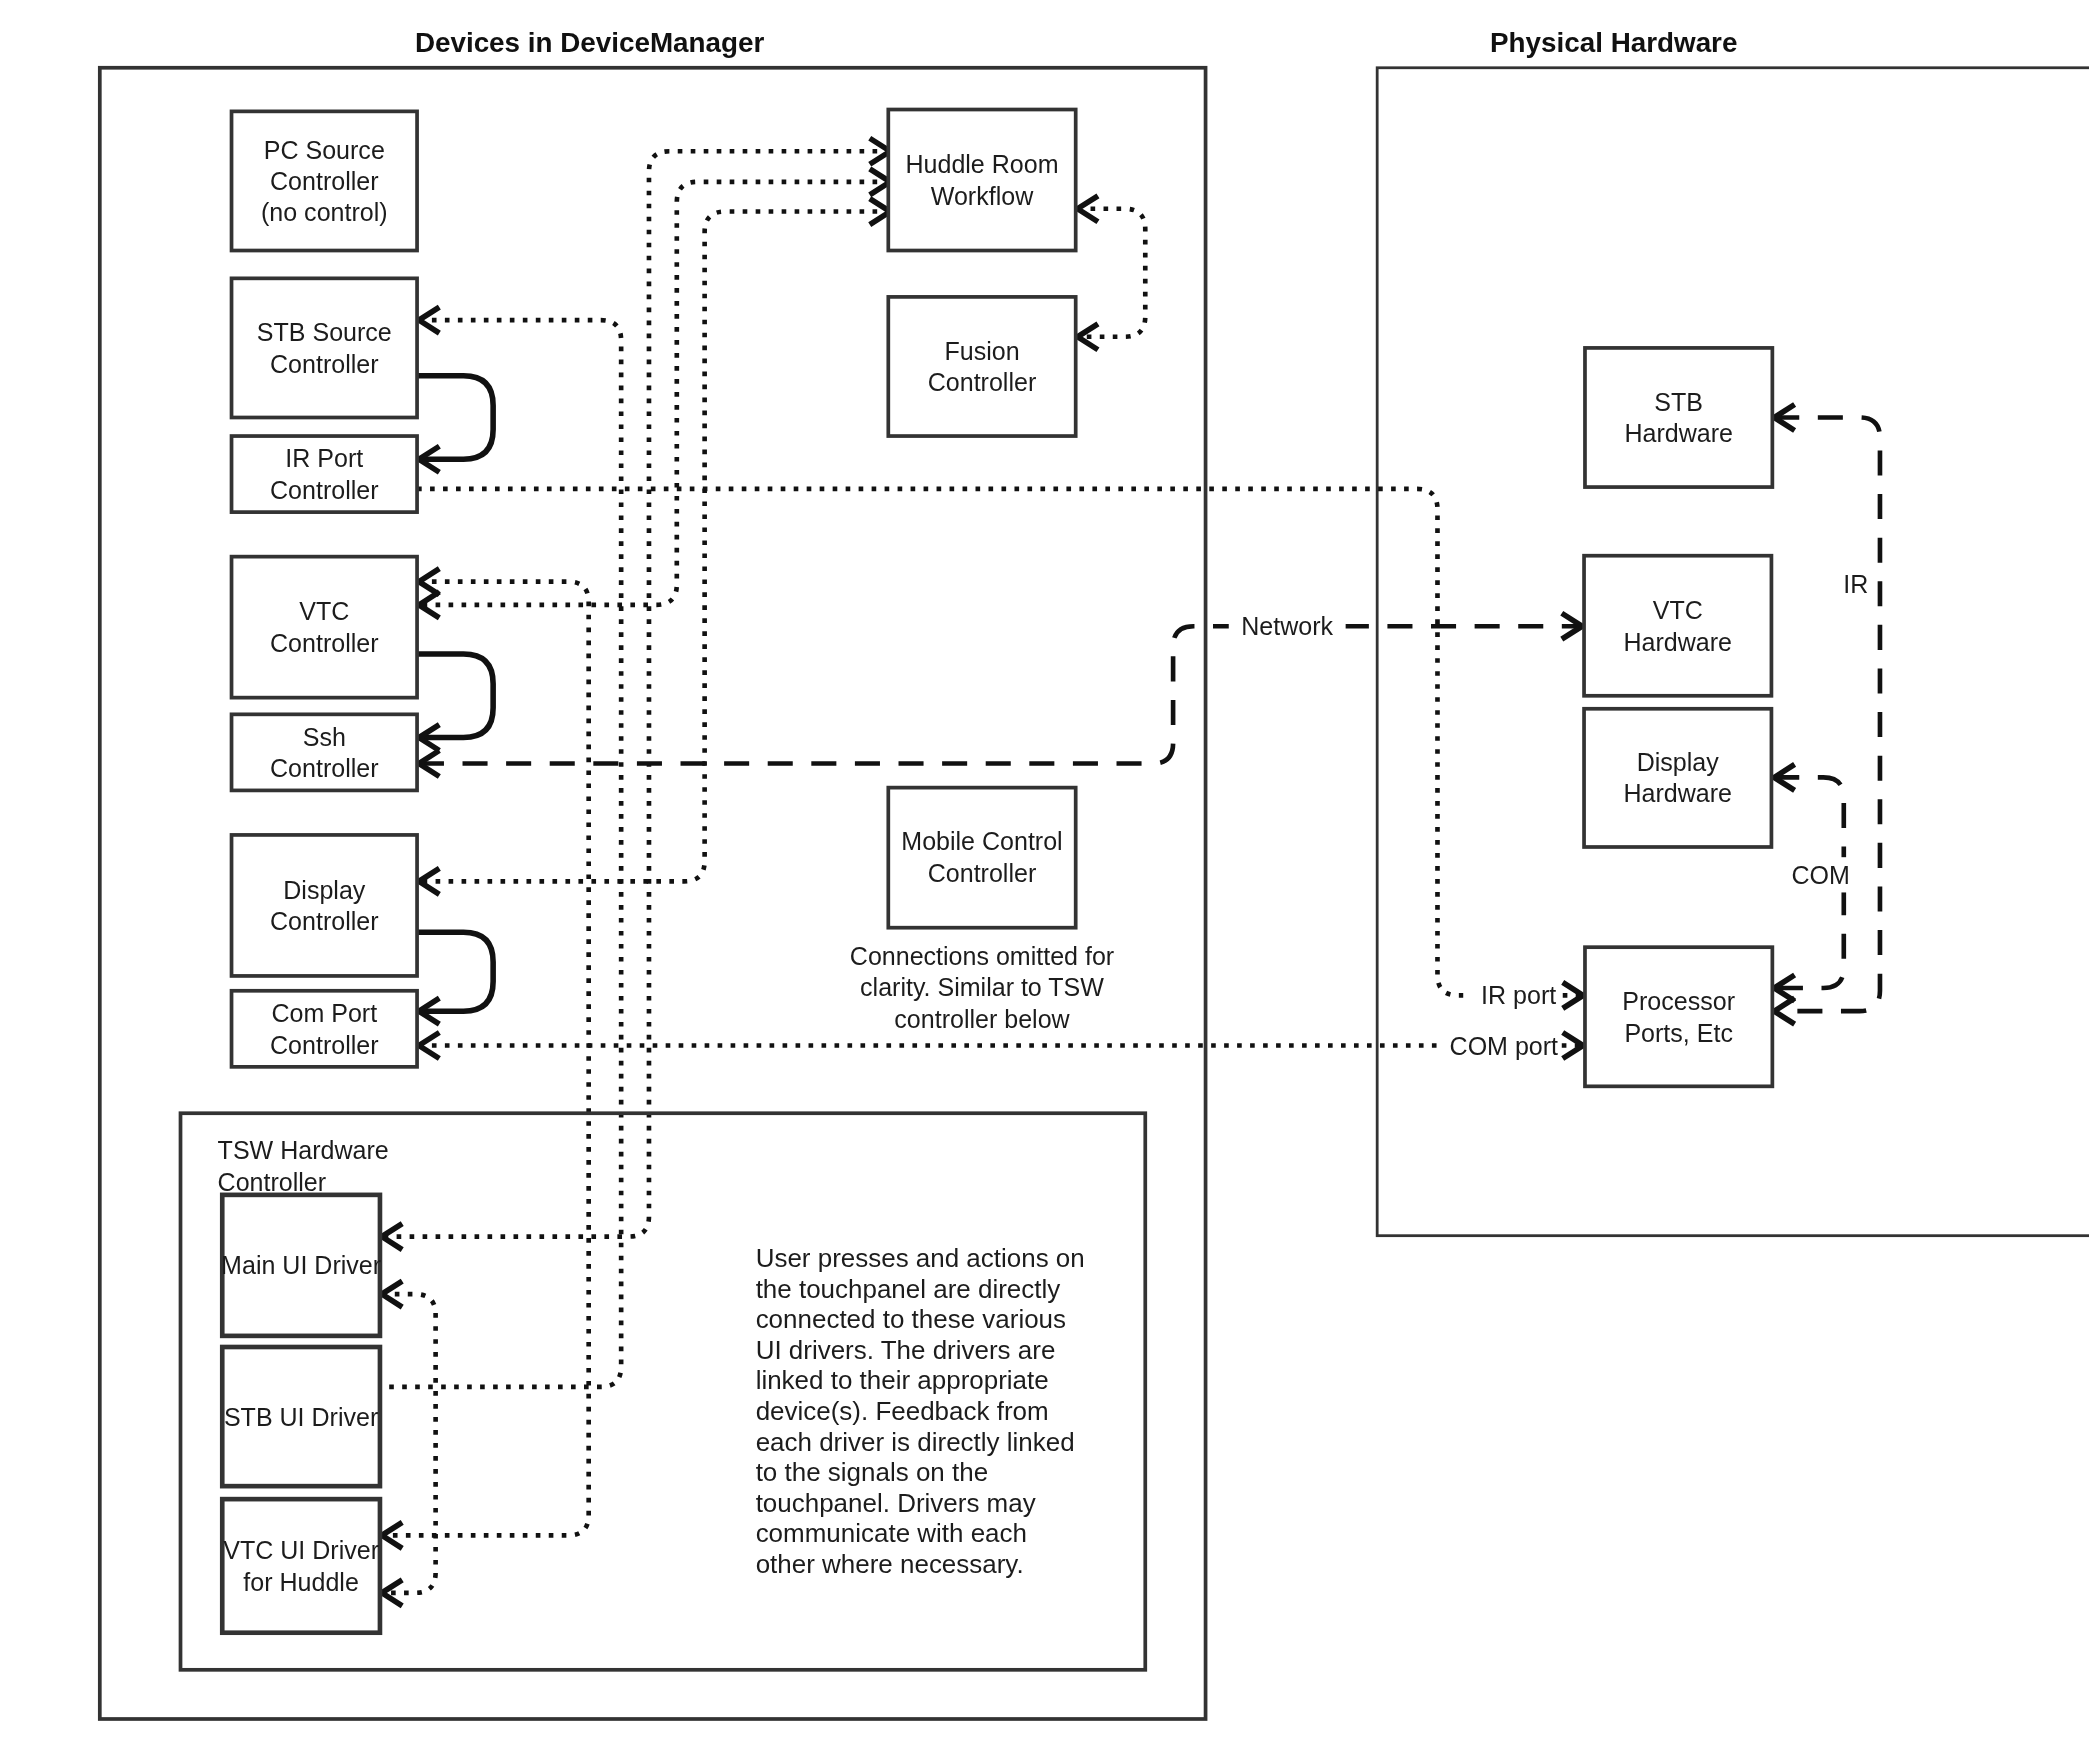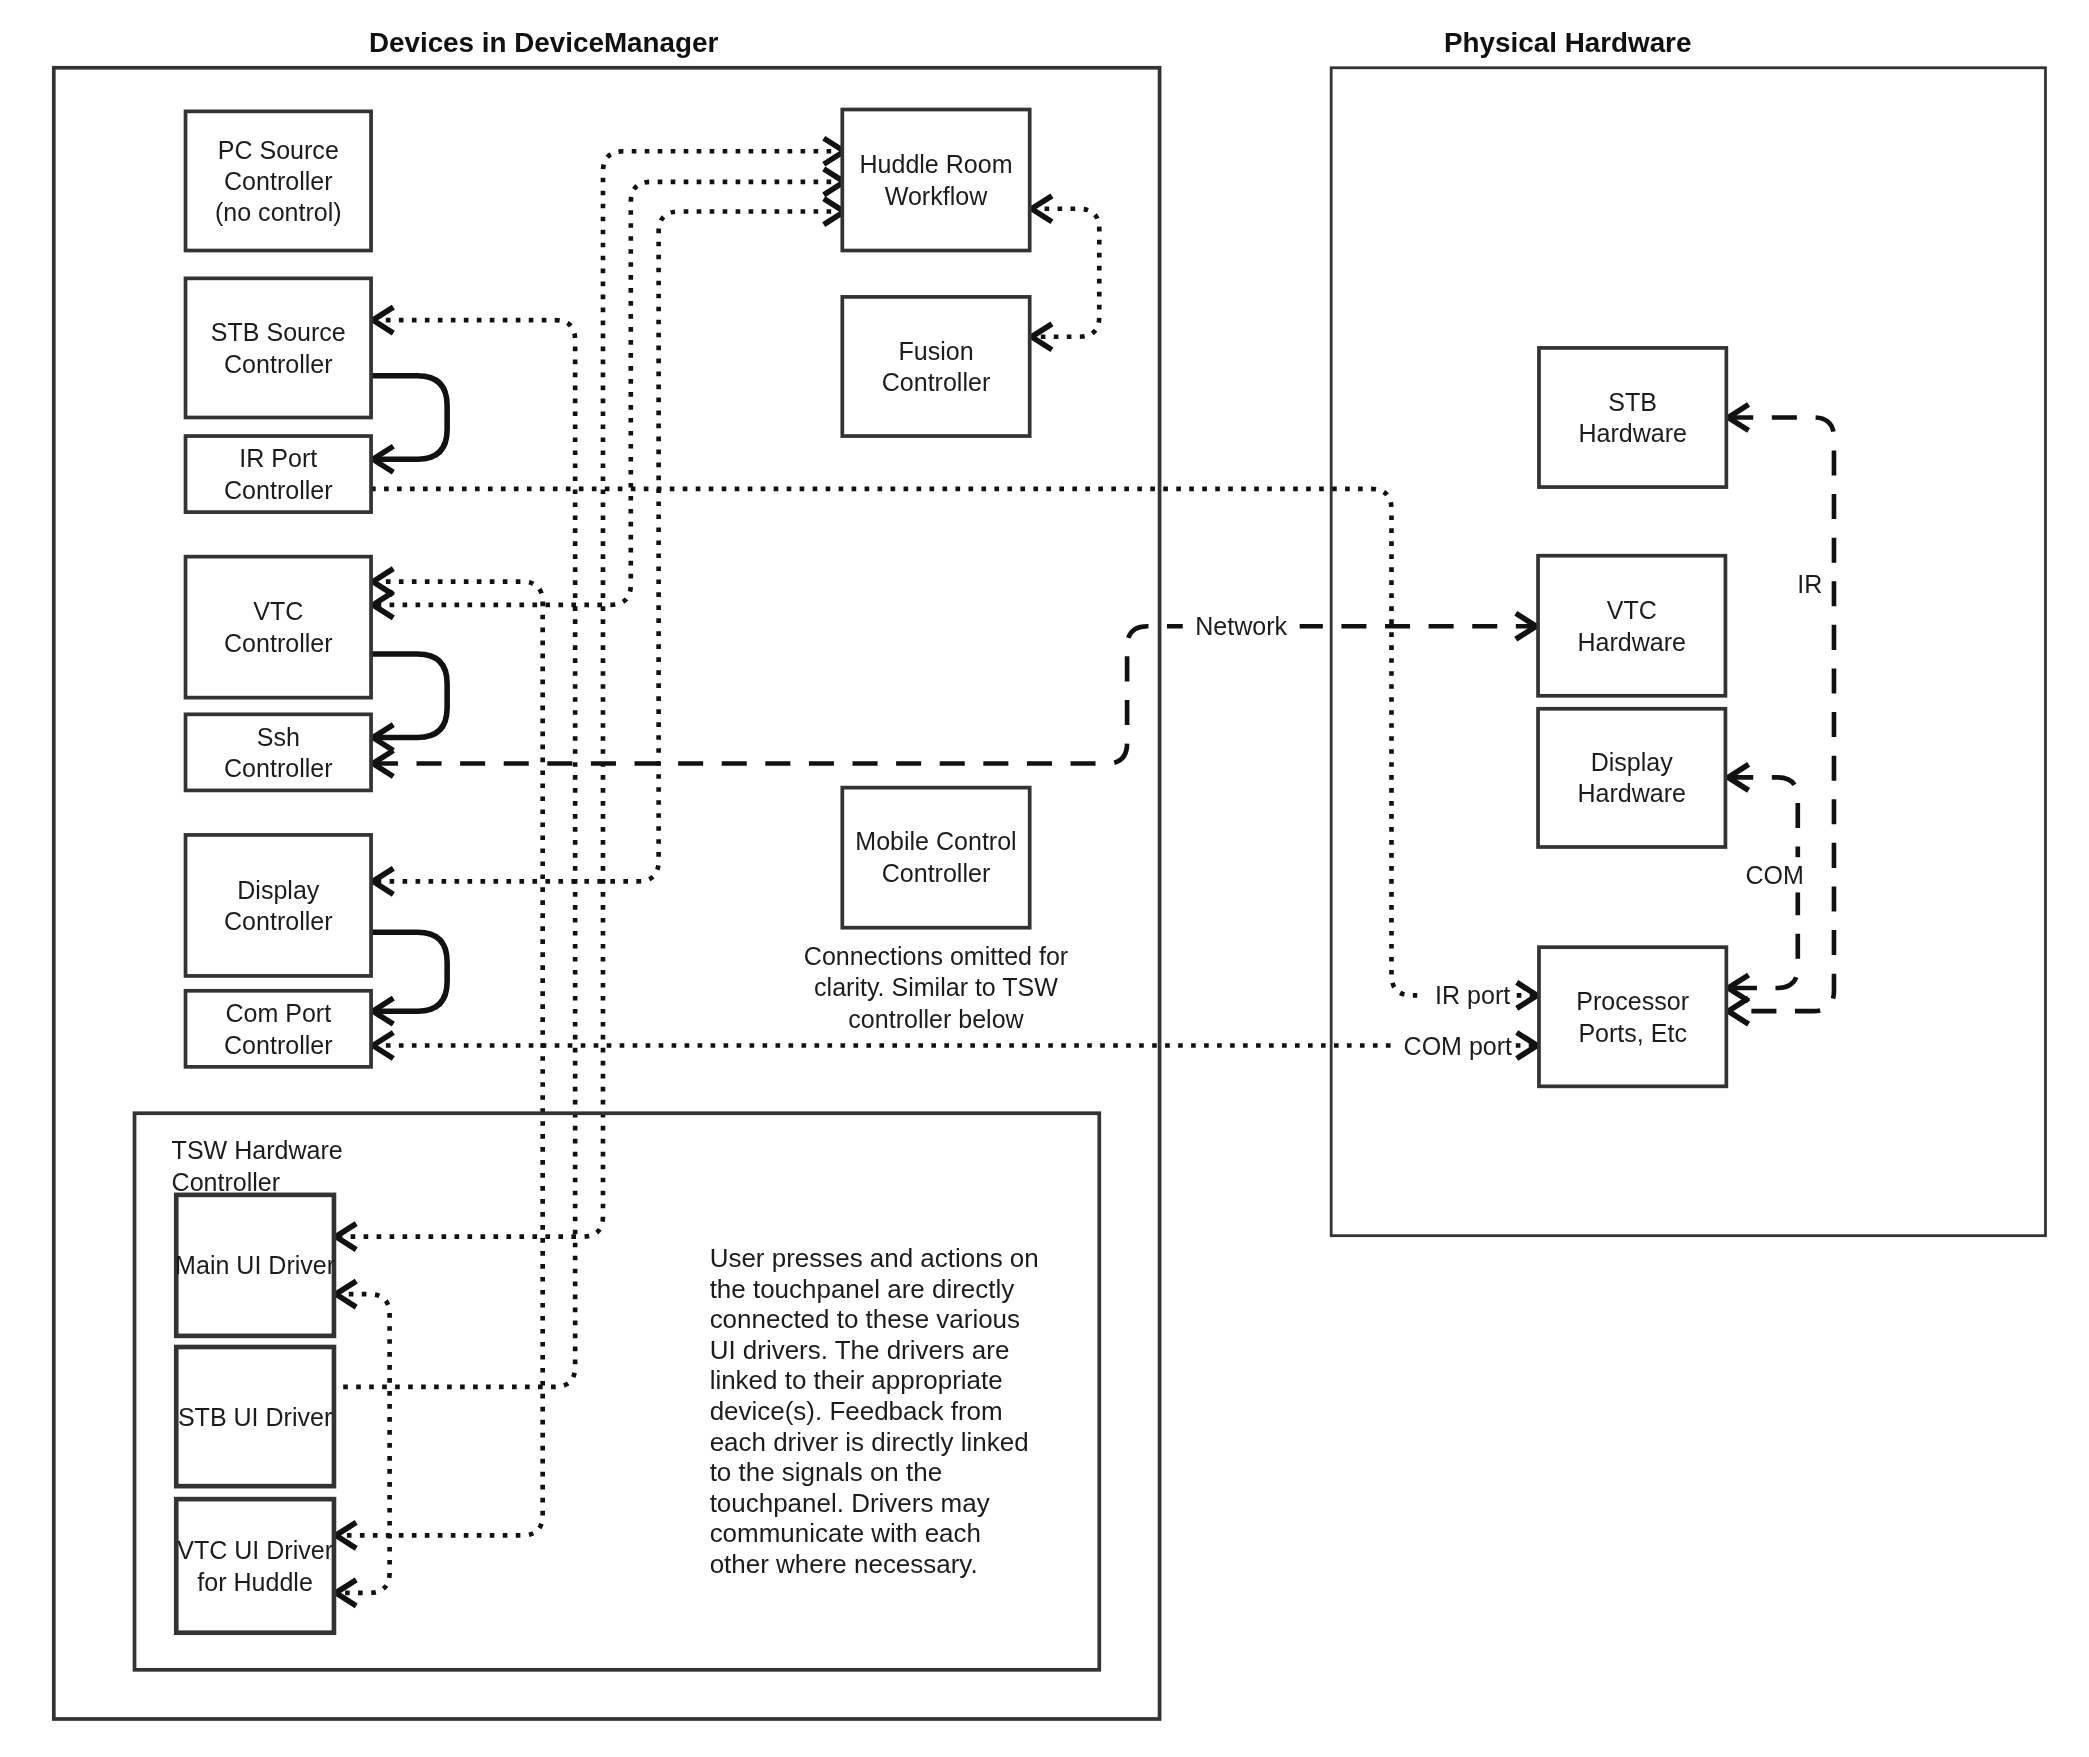--- a/index.html
+++ b/index.html
@@ -6,20 +6,21 @@
     margin: 0;
     padding: 0;
     background: #ffffff;
   }
   .diagram-stage {
     width: 1712px;
     height: 1758px;
     position: relative;
     background: #ffffff;
     font-family: "Liberation Sans", sans-serif;
+    padding-left: 46px;
   }
   svg { display: block; }
   .box        { fill: #ffffff; stroke: #333333; stroke-width: 4; }
   .box-thin   { fill: none;    stroke: #333333; stroke-width: 3; }
   .box-driver { fill: #ffffff; stroke: #333333; stroke-width: 5; }
   .container  { fill: none;    stroke: #333333; stroke-width: 4; }
   .lbl {
     fill: #1c1c1c;
     font-size: 27px;
     font-family: "Liberation Sans", sans-serif;

